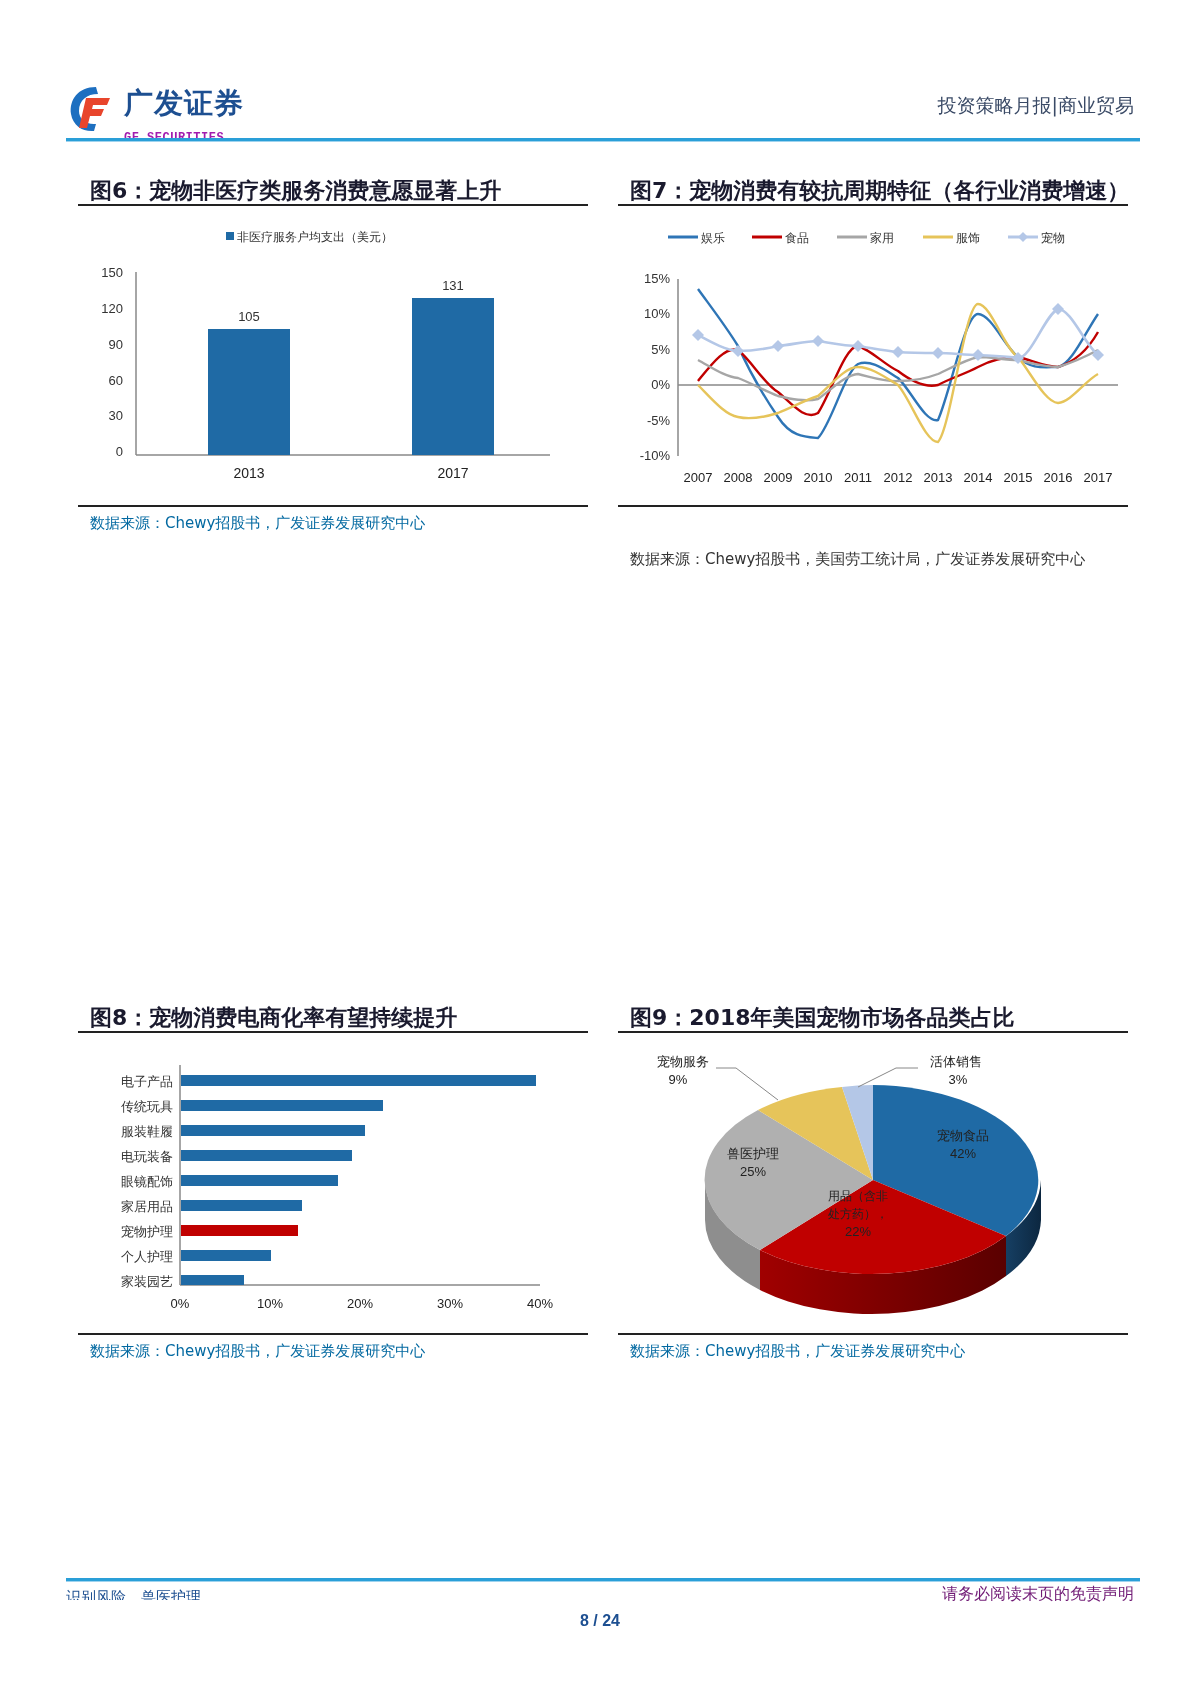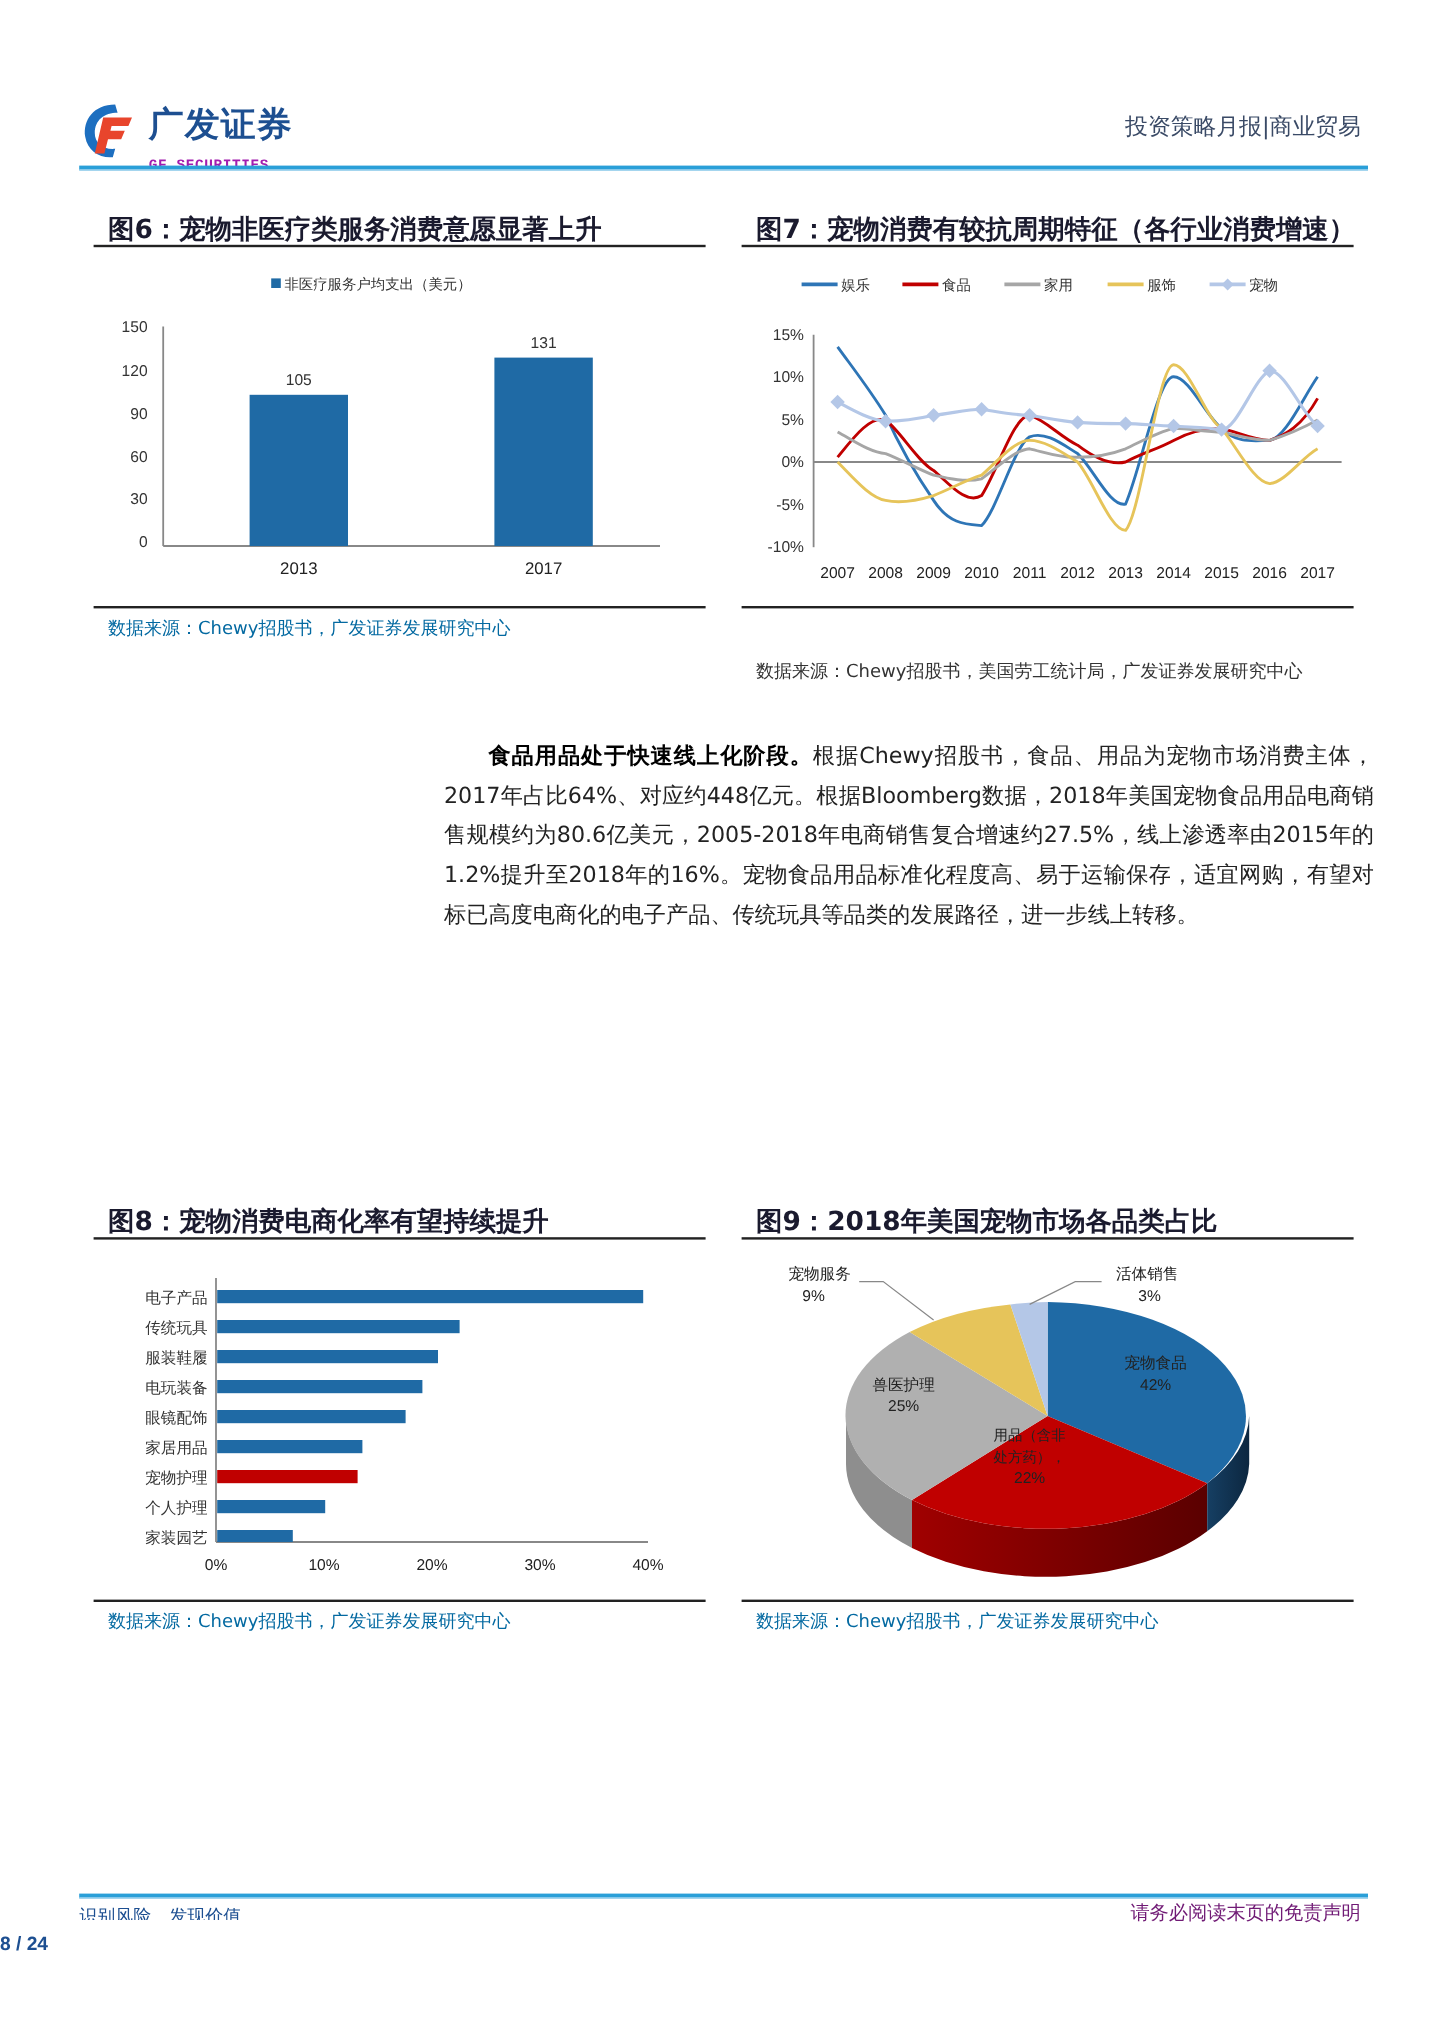--- a/index.html
+++ b/index.html
@@ -14,21 +14,21 @@
   .hrule{left:66px;width:1074px;height:3px;background:#2a9fd8;border-bottom:1px solid #9fd3ee;}
   .fig-title{font-size:22px;font-weight:bold;color:#1a1a2e;white-space:nowrap;}
   .fig-rule{height:2px;background:#222;}
   .src{font-size:15px;color:#0369a1;white-space:nowrap;}
   .src-wrap{font-size:15px;color:#333;line-height:33px;width:490px;}
   .body-text{left:370px;width:775px;font-size:18.5px;line-height:33px;color:#222;text-align:justify;}
   .body-text p{margin:0 0 10px 0;text-indent:37px;}
   .bold{font-weight:bold;color:#000;}
   .footer-left{left:66px;top:1588px;font-size:15px;color:#1d4f91;white-space:nowrap;height:12px;overflow:hidden;}
   .footer-right{right:66px;top:1584px;font-size:16px;color:#701a75;white-space:nowrap;}
-  .page-num{left:0;width:1200px;top:1612px;text-align:left;font-size:16px;font-weight:bold;color:#1d4f91;font-family:"Liberation Sans",sans-serif;}
+  .page-num{left:0;width:1200px;top:1612px;text-align:center;font-size:16px;font-weight:bold;color:#1d4f91;font-family:"Liberation Sans",sans-serif;}
   svg text{font-family:"Liberation Sans","DejaVu Sans",sans-serif;}
 </style>
 </head>
 <body>
 
 <div class="abs logo">
   <svg class="abs logo-mark" viewBox="0 0 50 50" width="50" height="50">
     <path d="M30 3 C12 3 3 16 5 30 C7 42 17 48 28 47 L30 40 C20 41 13 35 13 27 C13 16 21 10 32 10 Z" fill="#1d6fc0"></path>
     <path d="M20 14 L44 14 L41 21 L27 21 L26 25 L38 25 L35 32 L24 32 L21 44 L13 44 Z" fill="#e8452c"></path>
   </svg>
@@ -121,21 +121,20 @@
     <text x="360" y="267">2014</text>
     <text x="400" y="267">2015</text>
     <text x="440" y="267">2016</text>
     <text x="480" y="267">2017</text>
   </g>
 </svg>
 <div class="abs fig-rule" style="left:618px;top:505px;width:510px;"></div>
 <div class="abs src-wrap" style="left:630px;top:506px;margin-top:37px;">数据来源：Chewy招股书，美国劳工统计局，广发证券发展研究中心</div>
 
 <div class="abs body-text" style="top:614px;">
-  <p><span class="bold">食品用品处于快速线上化阶段。</span><span>根据Chewy招股书，食品、用品为宠物市场消费主体，2017年占比64%、对应约448亿元。根据Bloomberg数据，2018年美国宠物食品用品电商销售规模约为80.6亿美元，2005-2018年电商销售复合增速约27.5%，线上渗透率由2015年的1.2%提升至2018年的16%。宠物食品用品标准化程度高、易于运输保存，适宜网购，有望对标已高度电商化的电子产品、传统玩具等品类的发展路径，进一步线上转移。</span></p>
 </div>
 
 <div class="abs fig-title" style="left:90px;top:1003px;">图8：宠物消费电商化率有望持续提升</div>
 <div class="abs fig-rule" style="left:78px;top:1031px;width:510px;"></div>
 <svg class="abs" style="left:78px;top:1040px;" width="510" height="280" viewBox="0 0 510 280">
   <line x1="102" y1="25" x2="102" y2="245" stroke="#888" stroke-width="1.5"></line>
   <line x1="102" y1="245" x2="462" y2="245" stroke="#888" stroke-width="1.5"></line>
   <g font-size="13" fill="#333" text-anchor="end">
     <text x="95" y="46">电子产品</text>
     <text x="95" y="71">传统玩具</text>
@@ -208,15 +207,15 @@
     <text x="135" y="136">25%</text>
     <text x="240" y="160" font-size="12">用品（含非</text>
     <text x="240" y="178" font-size="12">处方药），</text>
     <text x="240" y="196">22%</text>
   </g>
 </svg>
 <div class="abs fig-rule" style="left:618px;top:1333px;width:510px;"></div>
 <div class="abs src" style="left:630px;top:1342px;">数据来源：Chewy招股书，广发证券发展研究中心</div>
 
 <div class="abs hrule" style="top:1578px;"></div>
-<div class="abs footer-left">识别风险，发现价值</div>
+<div class="abs footer-left">识别风险，兽医护理</div>
 <div class="abs footer-right">请务必阅读末页的免责声明</div>
 <div class="abs page-num">8 / 24</div>
 
 </body></html>

